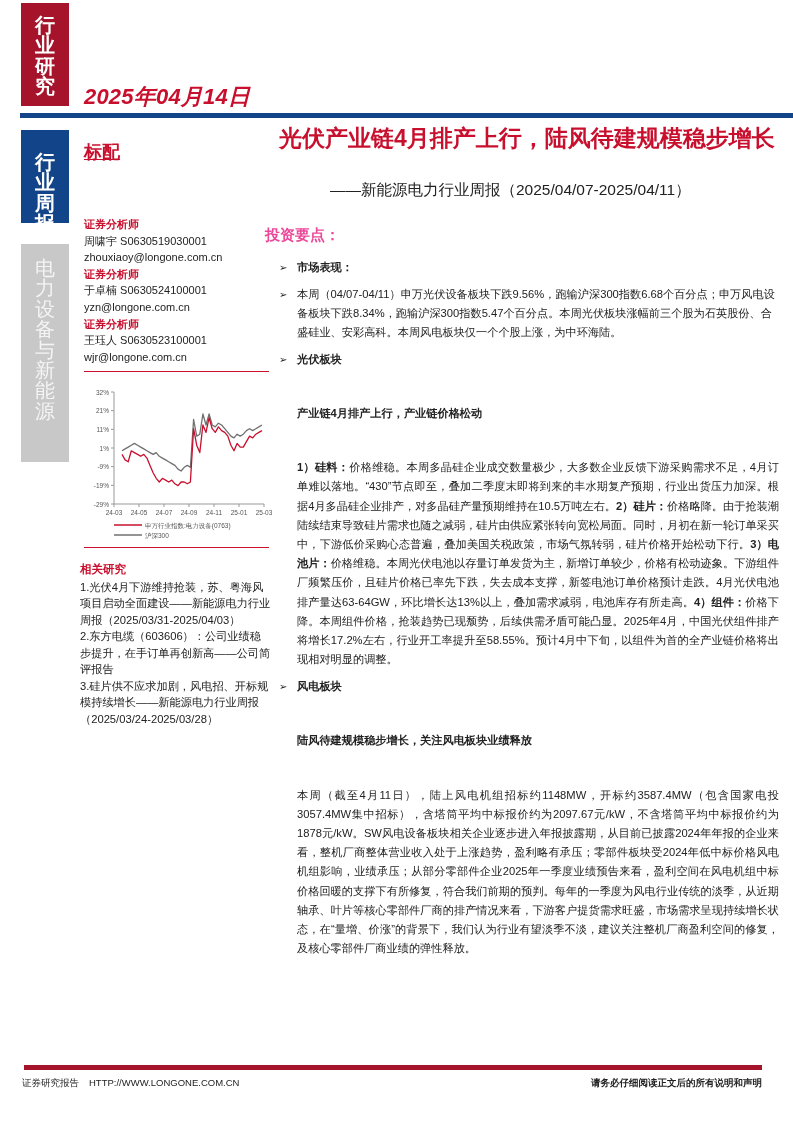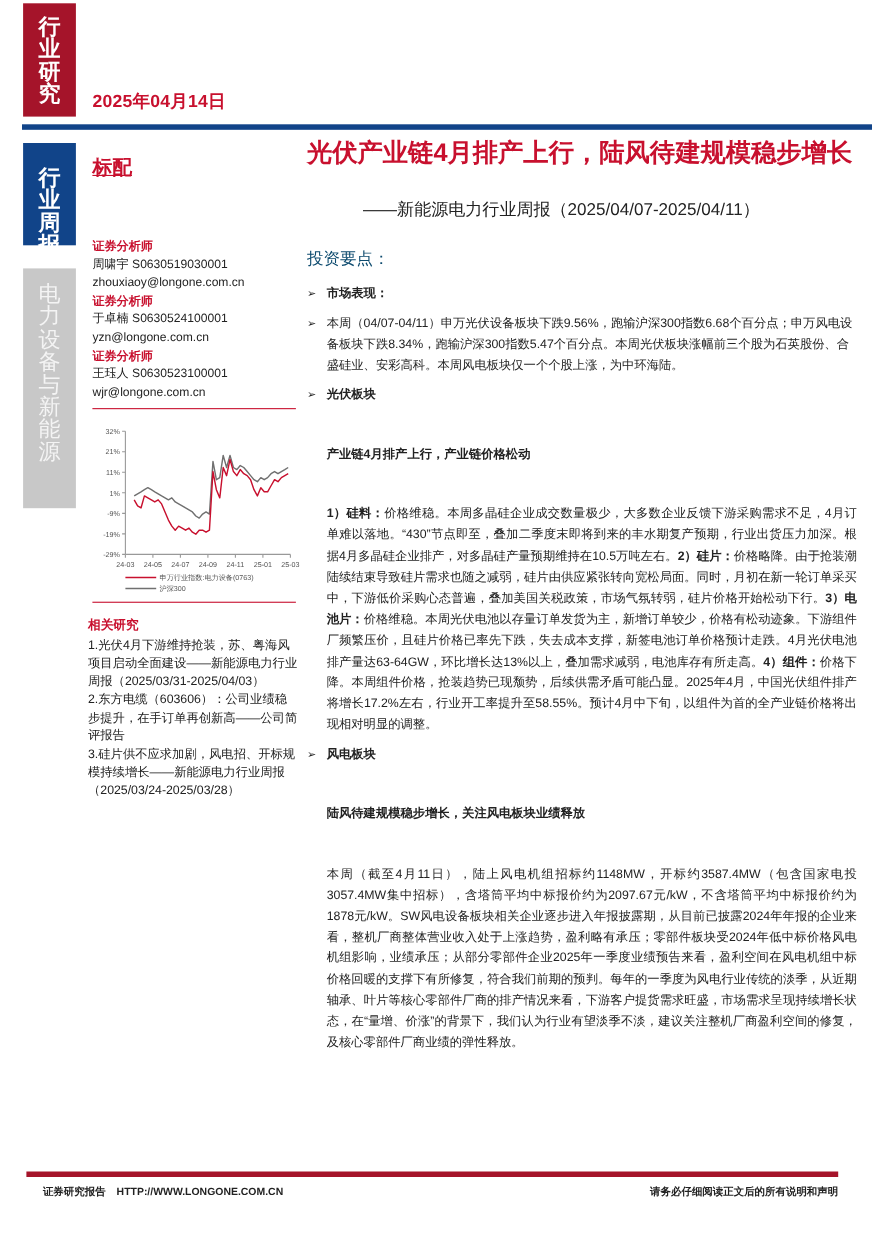--- a/index.html
+++ b/index.html
@@ -5,49 +5,49 @@
   * { box-sizing: border-box; margin: 0; padding: 0; }
   html, body { width: 793px; height: 1122px; background: #ffffff; overflow: hidden; }
   body { position: relative; font-family: "Liberation Sans", "DejaVu Sans", sans-serif; color: #222; }
 
   .vtab { position: absolute; color: #fff; font-weight: bold; display: flex; flex-direction: column; align-items: center; }
   .vtab span { display: block; line-height: 1.02; }
   .tab-research { left: 21px; top: 3px; width: 48px; height: 103px; background: #a5142a; font-size: 20px; padding-top: 12px; }
   .tab-weekly { left: 21px; top: 130px; width: 48px; height: 93px; background: #114489; font-size: 20px; padding-top: 22px; }
   .tab-sector { left: 21px; top: 244px; width: 48px; height: 218px; background: #c8c8c8; font-size: 20px; padding-top: 14px; color: #f4f4f4; font-weight: normal; }
 
-  .date { position: absolute; left: 84px; top: 82px; font-size: 16px; font-weight: bold; color: #c8102e; letter-spacing: 0.2px; }
+  .date { position: absolute; left: 84px; top: 82px; font-size: 22px; font-weight: bold; color: #c8102e; letter-spacing: 0.2px; font-style: italic; }
   .top-rule { position: absolute; left: 20px; top: 113px; width: 773px; height: 5px; background: #114489; }
 
   .rating { position: absolute; left: 84px; top: 140px; font-size: 18px; font-weight: bold; color: #c8102e; text-decoration: underline; }
 
   .analysts { position: absolute; left: 84px; top: 216px; width: 185px; font-size: 11px; line-height: 16.6px; color: #222; }
   .analysts .role { color: #c8102e; font-weight: bold; }
   .sep-red { position: absolute; left: 84px; width: 185px; height: 1px; background: #c8102e; }
 
   .chart { position: absolute; left: 84px; top: 384px; width: 190px; height: 160px; }
   .chart svg { display: block; }
 
   .related { position: absolute; left: 80px; top: 561px; width: 192px; font-size: 11.2px; line-height: 16.5px; color: #222; }
   .related .hd { color: #c8102e; font-weight: bold; font-size: 11.5px; margin-bottom: 1px; }
 
   .title { position: absolute; left: 279px; top: 126px; width: 500px; font-size: 23px; line-height: 25px; font-weight: bold; color: #c8102e; }
   .subtitle { position: absolute; left: 330px; top: 180px; font-size: 15.5px; color: #222; }
-  .kp-head { position: absolute; left: 279px; top: 226px; font-size: 15px; font-weight: normal; color: #0c4a6e; }
+  .kp-head { position: absolute; left: 265px; top: 226px; font-size: 15px; font-weight: bold; color: #ec4899; }
 
   .main { position: absolute; left: 279px; top: 258px; width: 500px; font-size: 11.2px; color: #222; }
   .bullet { position: relative; padding-left: 18px; line-height: 19px; margin-bottom: 8px; }
   .bullet .arr { position: absolute; left: 0; top: 0; font-size: 10px; color: #222; }
   .bullet.head { font-weight: bold; }
   .para { padding-left: 18px; line-height: 19.2px; margin-bottom: 8px; text-align: justify; margin-top: 35px; }
   .para.bold { font-weight: bold; }
   .para b { font-weight: bold; }
 
   .footer-rule { position: absolute; left: 24px; top: 1065px; width: 738px; height: 5px; background: #a5142a; }
-  .footer-left { position: absolute; left: 39px; top: 1077px; font-size: 9.5px; font-weight: bold; color: #222; }
+  .footer-left { position: absolute; left: 22px; top: 1077px; font-size: 9.5px; font-weight: normal; color: #222; }
   .footer-left .url { margin-left: 10px; }
   .footer-right { position: absolute; right: 31px; top: 1077px; font-size: 9.5px; font-weight: bold; color: #222; margin-left: 16px; }
 </style>
 </head>
 <body>
 
 <div class="vtab tab-research">
   <span>行</span>
   <span>业</span>
   <span>研</span>

